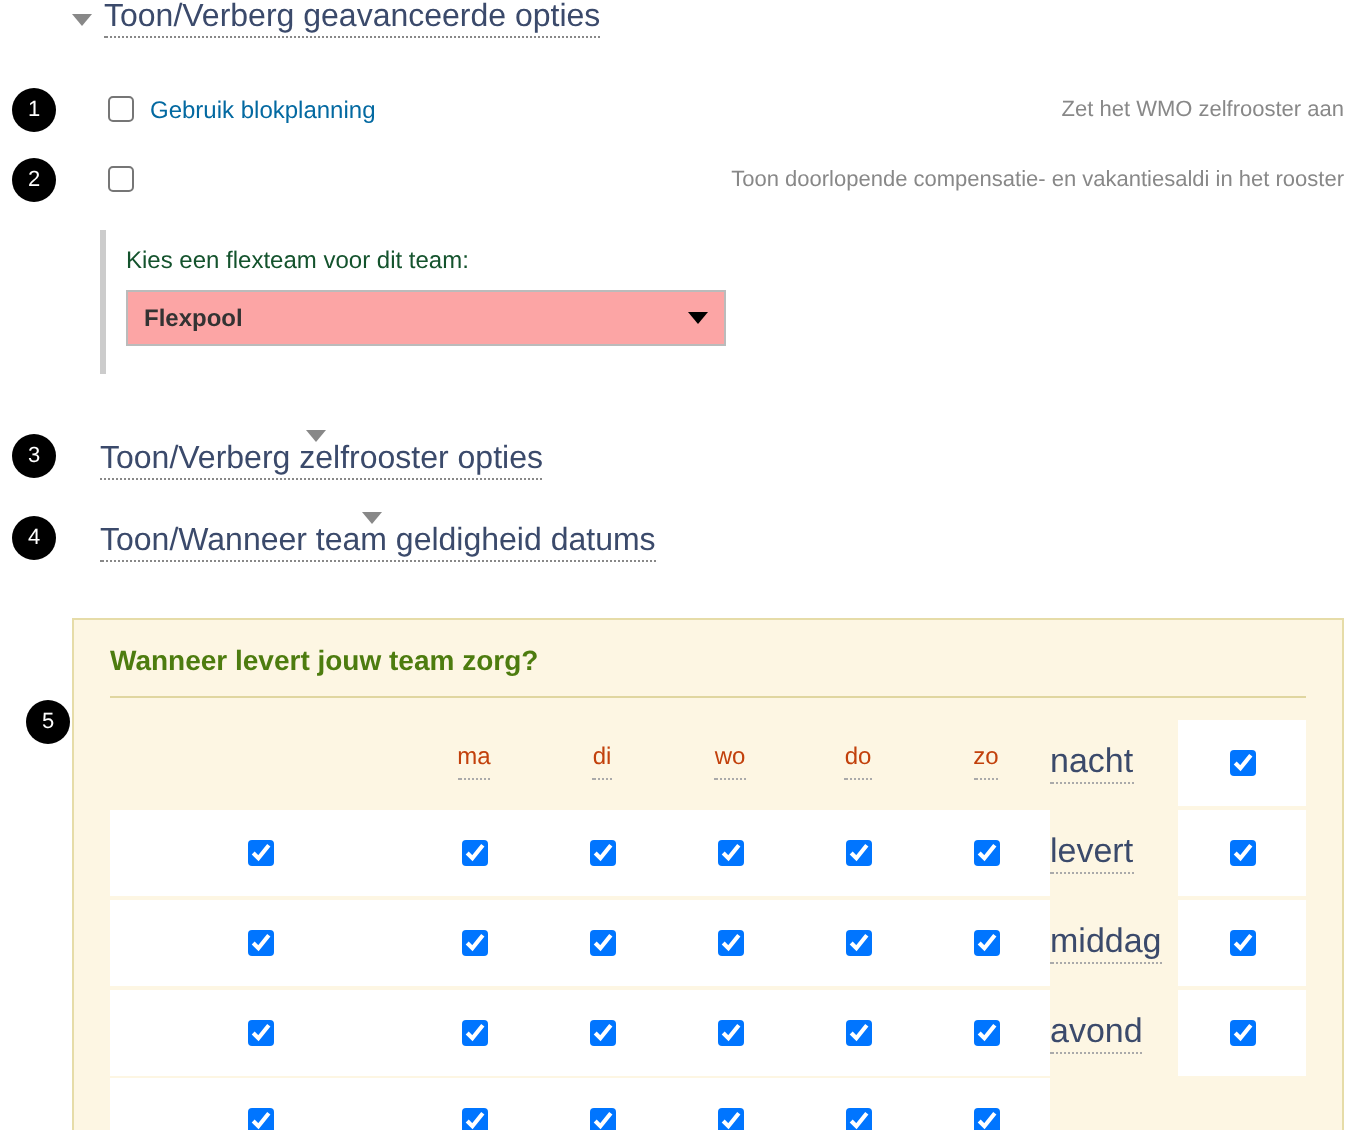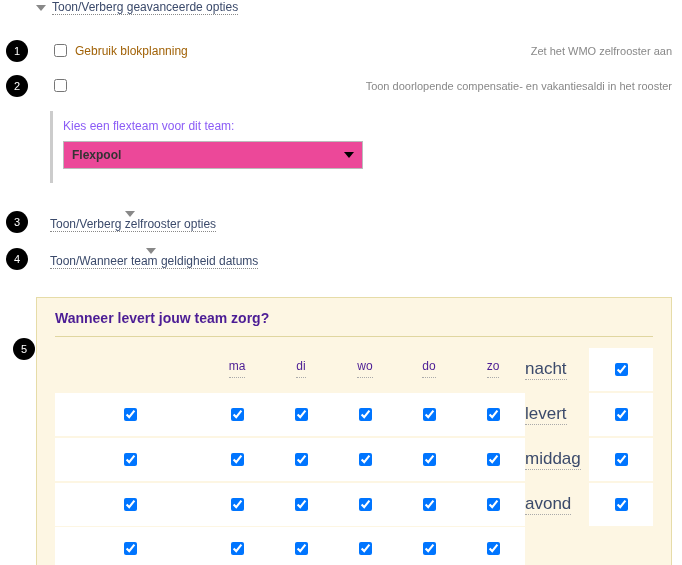--- a/index.html
+++ b/index.html
@@ -8,21 +8,21 @@
     padding: 0;
     font-family: Arial, Helvetica, sans-serif;
     font-size: 12px;
     color: #333;
     background: #fff;
     width: 682px;
   }
   .container { padding: 0 0 20px 0; }
   .toggle-link {
     color: #3b4a6b;
-    font-size: 12px;
+    font-size: 16px;
     border-bottom: 1px dotted #888;
     cursor: pointer;
     display: inline-block;
   }
   .caret {
     display: inline-block;
     width: 0; height: 0;
     border-left: 5px solid transparent;
     border-right: 5px solid transparent;
     border-top: 6px solid #888;
@@ -39,44 +39,44 @@
     align-items: center;
     justify-content: center;
     position: absolute;
     left: 6px;
   }
   .line { position: relative; padding: 8px 0 8px 50px; display: flex; align-items: center; }
   .checkbox {
     width: 13px; height: 13px;
     margin-right: 8px;
   }
-  .label-text { color: #a16207; font-size: 12px; }
+  .label-text { color: #0369a1; font-size: 12px; }
   .hint {
     color: #888;
     font-size: 11px;
     position: absolute;
     right: 10px;
   }
   .flex-block {
     margin: 8px 0 20px 50px;
     padding: 8px 10px 14px 10px;
     border-left: 3px solid #ccc;
     width: 320px;
   }
   .flex-label {
-    color: #8b5cf6;
+    color: #14532d;
     font-size: 12px;
     margin-bottom: 8px;
   }
   .select-wrap {
     border: 1px solid #bbb;
     height: 28px;
     width: 300px;
     position: relative;
-    background: #ec4899;
+    background: #fca5a5;
     padding: 0 8px;
     display: flex;
     align-items: center;
     justify-content: space-between;
   }
   .select-caret {
     width: 0; height: 0;
     border-left: 5px solid transparent;
     border-right: 5px solid transparent;
     border-top: 6px solid #000;
@@ -102,33 +102,33 @@
     display: flex;
     align-items: center;
     justify-content: center;
     position: absolute;
     left: -24px;
     top: 40px;
   }
   .panel-title {
     font-weight: bold;
     font-size: 14px;
-    color: #4c1d95;
+    color: #4d7c0f;
     border-bottom: 1px solid #e0d6a0;
     padding-bottom: 10px;
     margin-bottom: 10px;
   }
   .grid {
     display: grid;
     grid-template-columns: 150px repeat(7, 1fr);
     align-items: center;
   }
   .grid-header {
     text-align: center;
-    color: #4c1d95;
+    color: #c2410c;
     font-size: 12px;
     border-bottom: 1px dotted #aaa;
     padding: 4px 0;
     display: inline-block;
     margin: 0 auto 6px auto;
   }
   .grid-header-cell { text-align: center; }
   .grid-rowlabel {
     color: #3b4a6b;
     font-size: 17px;

